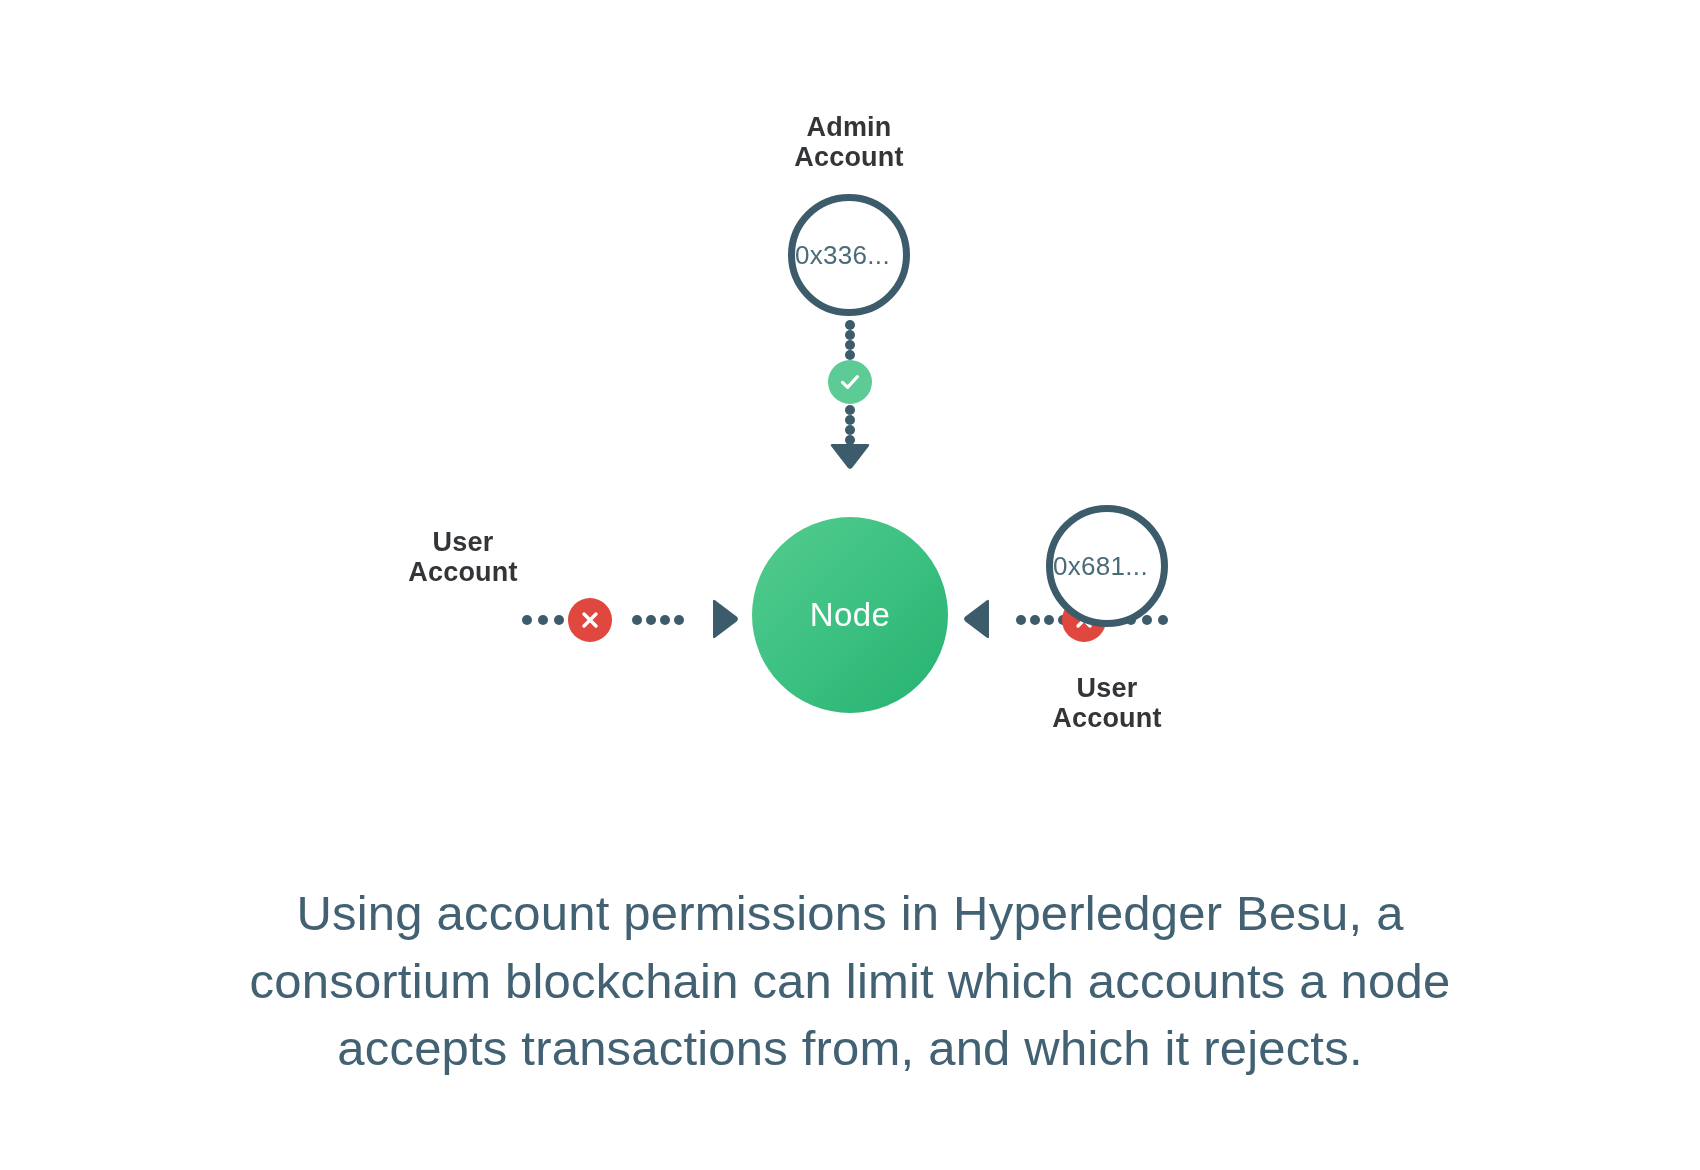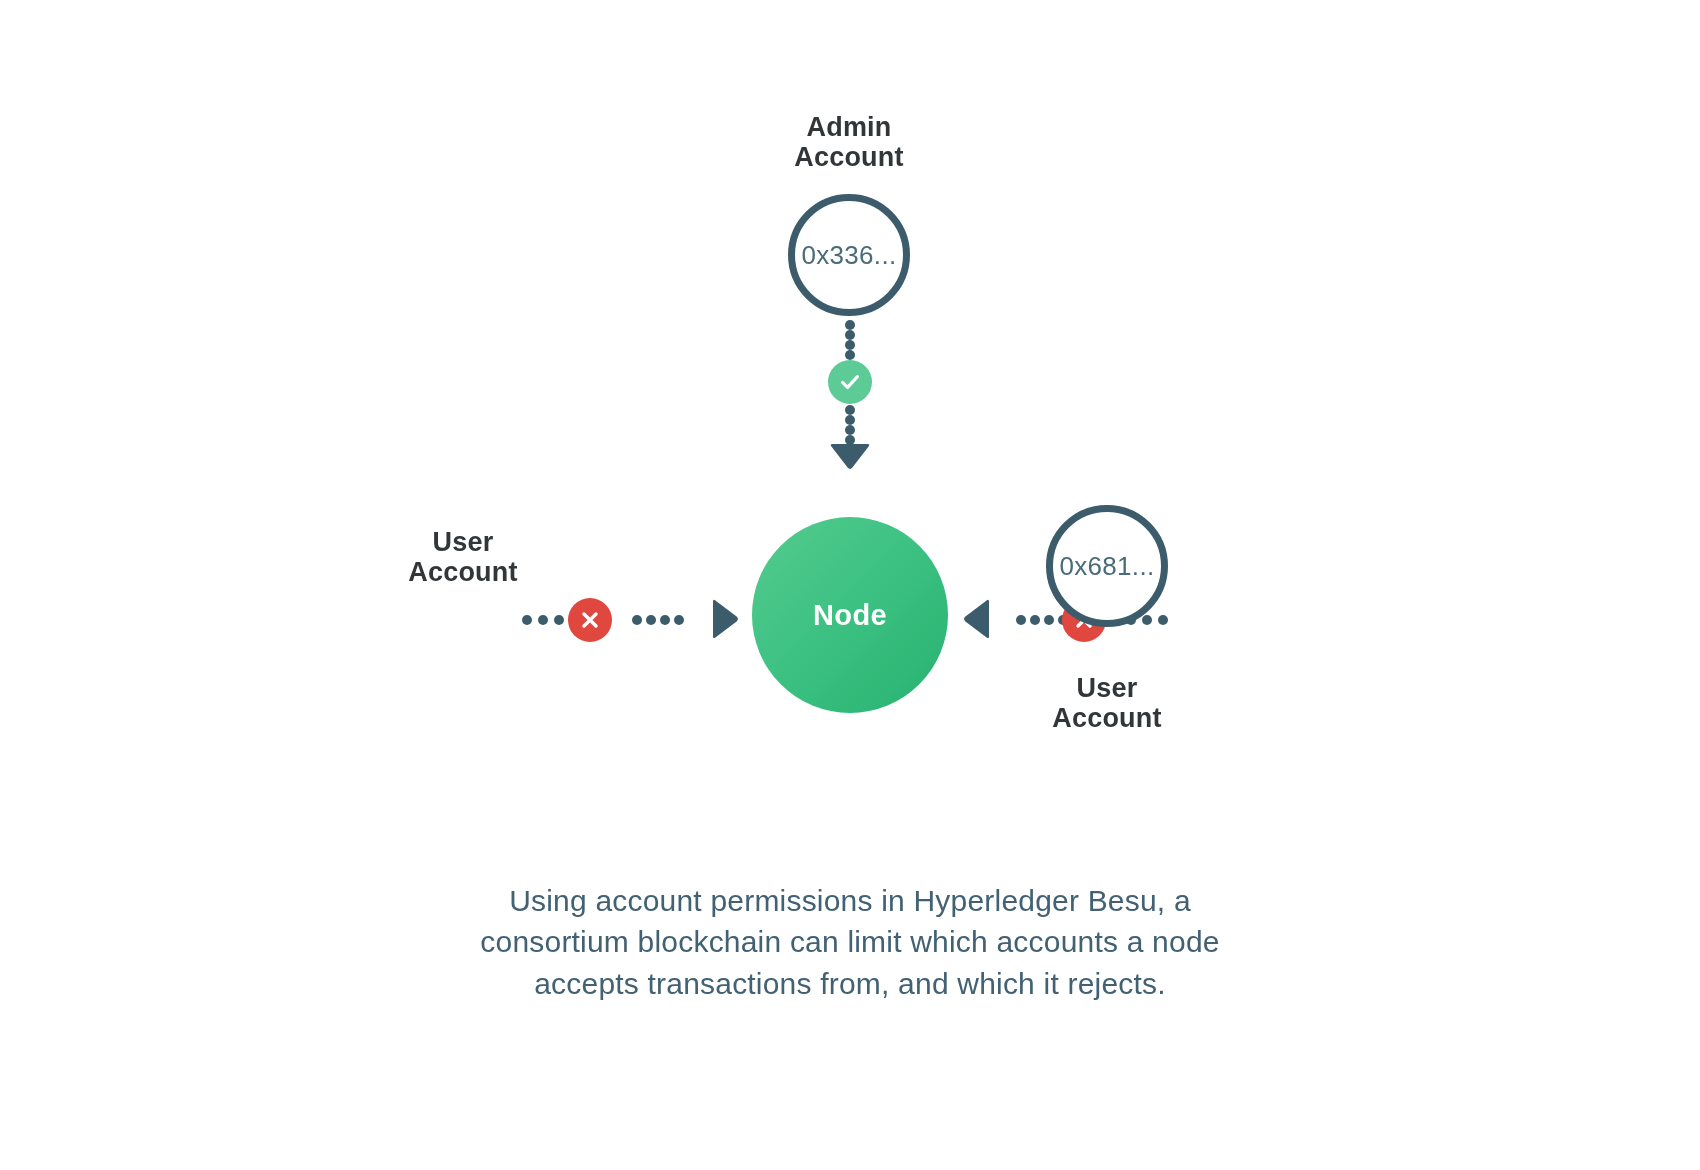--- a/index.html
+++ b/index.html
@@ -52,21 +52,20 @@
 
   .acct-circle {
     width: 122px;
     height: 122px;
     border-radius: 50%;
     background: #ffffff;
     border: 7px solid #3c5c6b;
     box-sizing: border-box;
     display: flex;
     align-items: center;
-    justify-content: center;
   }
 
   .acct-addr {
     font-size: 26px;
     color: #4a6b78;
     font-weight: normal;
     letter-spacing: 0.3px;
   }
 
   
@@ -99,22 +98,22 @@
     width: 196px;
     height: 196px;
     border-radius: 50%;
     background: linear-gradient(135deg, #53cb8d 0%, #3ec284 45%, #26b26f 100%);
     display: flex;
     align-items: center;
     justify-content: center;
   }
   #node-label {
     color: #ffffff;
-    font-size: 29px;
-    font-weight: bold;
+    font-size: 33px;
+    font-weight: normal;
     letter-spacing: 0.4px;
   }
 
   
   .dots-v {
     position: absolute;
     width: 10px;
     display: flex;
     flex-direction: column;
     align-items: center;
@@ -178,21 +177,21 @@
   #arrow-left  { left: 962px; top: 598px; }
 
   
   #caption {
     position: absolute;
     left: 0;
     top: 880px;
     width: 1700px;
     text-align: center;
     color: #426173;
-    font-size: 30px;
+    font-size: 49px;
     line-height: 1.38;
     letter-spacing: 0.2px;
     white-space: pre-line;
     font-weight: normal;
   }
 </style>
 </head>
 <body>
 
 <div id="stage">

